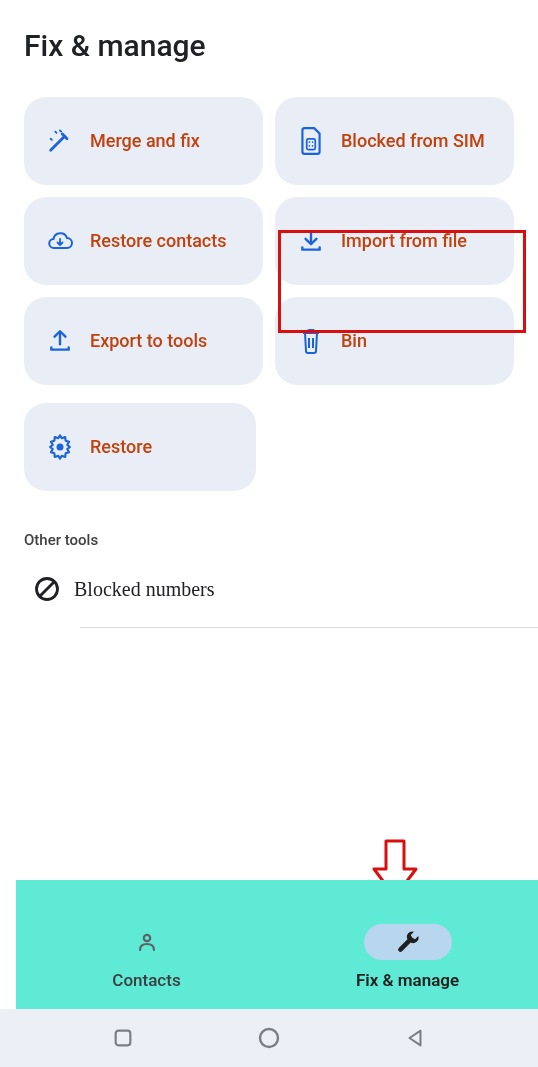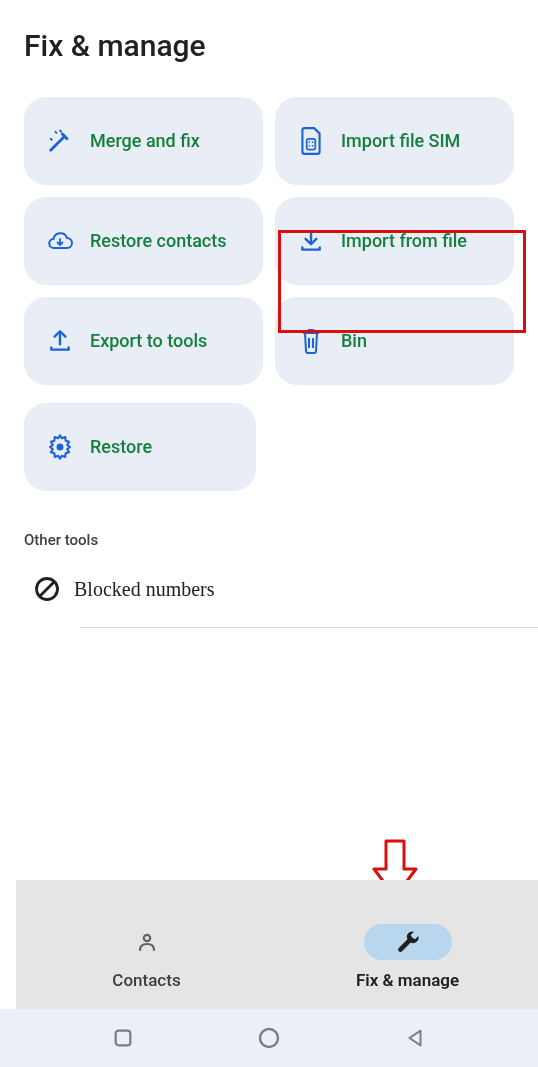--- a/index.html
+++ b/index.html
@@ -5,37 +5,37 @@
   * { box-sizing: border-box; margin: 0; padding: 0; }
   html, body { width: 538px; height: 1067px; font-family: -apple-system, BlinkMacSystemFont, "Segoe UI", Roboto, Arial, sans-serif; background: #fff; color: #1f1f1f; }
   .screen { position: relative; width: 538px; height: 1067px; overflow: hidden; }
 
   .header { padding: 28px 24px 10px 24px; }
   .header h1 { font-size: 30px; font-weight: 500; color: #202124; }
 
   .grid { display: grid; grid-template-columns: 1fr 1fr; gap: 12px 12px; padding: 24px 24px 18px 24px; }
   .tile { background: #e9edf6; border-radius: 22px; min-height: 88px; display: flex; align-items: center; padding: 16px 14px 16px 16px; cursor: pointer; }
   .tile .ic { width: 40px; display:flex; align-items:center; justify-content:center; flex: 0 0 40px; }
-  .tile .lbl { font-size: 18px; font-weight: 500; color: #15803d; line-height: 1.35; padding-left: 10px; }
+  .tile .lbl { font-size: 18px; font-weight: 500; color: #c2410c; line-height: 1.35; padding-left: 10px; }
   .tile.short { width: 232px; }
 
   .row-settings { display:flex; padding: 0 24px 20px 24px; }
 
   .highlight-box { position:absolute; border: 3px solid #d80f0f; pointer-events: none; }
   .hl1 { left: 278px; top: 230px; width: 248px; height: 103px; }
 
   .section-title { font-size: 15px; font-weight: 500; color: #404040; padding: 20px 24px 18px 24px; }
 
   .tool-item { display:flex; align-items:center; padding: 8px 24px 24px 24px; cursor:pointer;font-family:Liberation Serif, serif; }
   .tool-item .ic { width: 46px; display:flex; align-items:center; justify-content:center; flex:0 0 46px; }
   .tool-item .lbl { font-size: 20px; font-weight: 500; color: #202124; padding-left:4px; }
 
   .divider { height: 1px; background: #dadce0; margin-left: 80px; }
 
-  .bottom-nav { position:absolute; left:16px; right:0; bottom:33px; height:154px; background:#e5e5e5; display:flex; }
+  .bottom-nav { position:absolute; left:16px; right:0; bottom:33px; height:154px; background:#5eead4; display:flex; }
   .nav-btn { flex:1; display:flex; flex-direction:column; align-items:center; justify-content:center; gap:10px; cursor:pointer; }
   .nav-pill { background: transparent; width:88px; height:36px; border-radius:18px; display:flex; align-items:center; justify-content:center; }
   .nav-pill.active { background:#b9d6ef; }
   .nav-label { font-size: 17px; font-weight: 500; color:#3b3f43; }
   .nav-label.active { color:#1f1f1f; font-weight:600; }
 
   .sys-nav { position:absolute; left:0; right:0; bottom:0; height:58px; background:#edeff6; display:flex; align-items:center; justify-content:space-around; padding:0 50px; }
 
   .arrow-annot { position:absolute; pointer-events:none; }
   .arrow-annot svg { display:block; }
@@ -68,21 +68,21 @@
       <span class="ic">
         <svg width="26" height="30" viewBox="0 0 24 28" fill="none">
           <path d="M6 2 H15 L20 7 V24 A2 2 0 0 1 18 26 H6 A2 2 0 0 1 4 24 V4 A2 2 0 0 1 6 2 Z" stroke="#1a63d9" stroke-width="2"></path>
           <rect x="8" y="12" width="8" height="10" rx="1.5" stroke="#1a63d9" stroke-width="1.6"></rect>
           <circle cx="10.5" cy="15" r="0.8" fill="#1a63d9"></circle>
           <circle cx="13.5" cy="15" r="0.8" fill="#1a63d9"></circle>
           <circle cx="10.5" cy="18.5" r="0.8" fill="#1a63d9"></circle>
           <circle cx="13.5" cy="18.5" r="0.8" fill="#1a63d9"></circle>
         </svg>
       </span>
-      <span class="lbl">Import file SIM</span>
+      <span class="lbl">Blocked from SIM</span>
     </div>
 
     <div class="tile">
       <span class="ic">
         <svg width="30" height="24" viewBox="0 0 30 24" fill="none">
           <path d="M22 19 A5 5 0 0 0 22 9 A7 7 0 0 0 8.5 10 A4.5 4.5 0 0 0 9 19 H22 Z" stroke="#1a63d9" stroke-width="2"></path>
           <path d="M15 10 V16 M12.5 13.5 L15 16 L17.5 13.5" stroke="#1a63d9" stroke-width="1.8" stroke-linecap="round" stroke-linejoin="round"></path>
         </svg>
       </span>
       <span class="lbl">Restore contacts</span>

